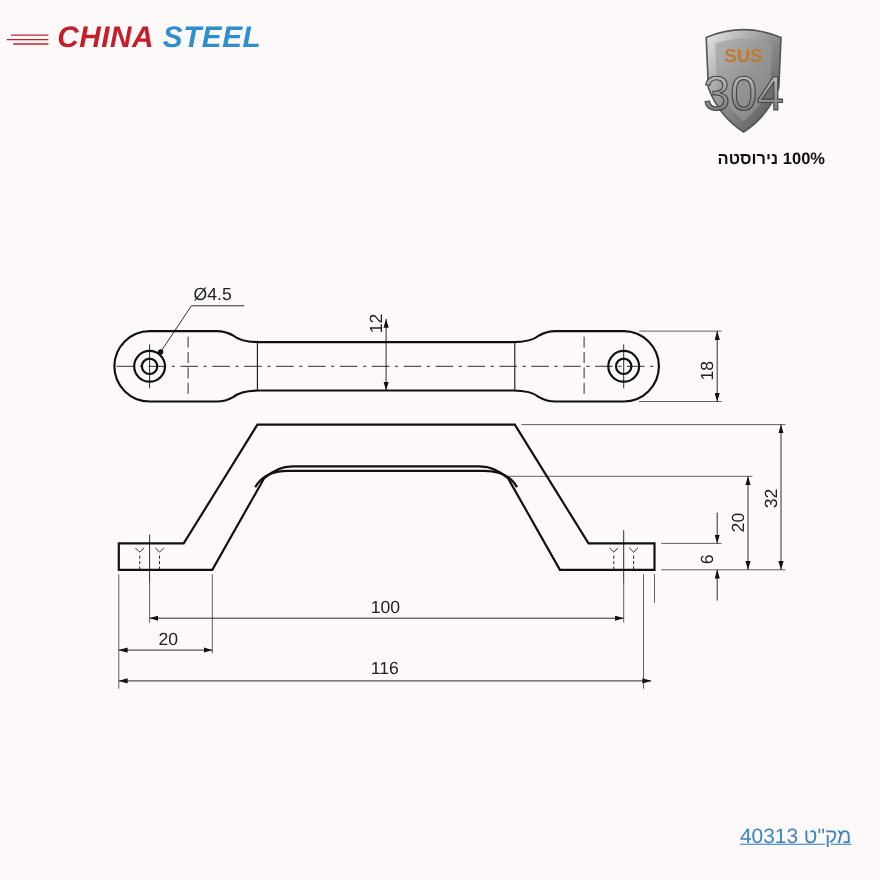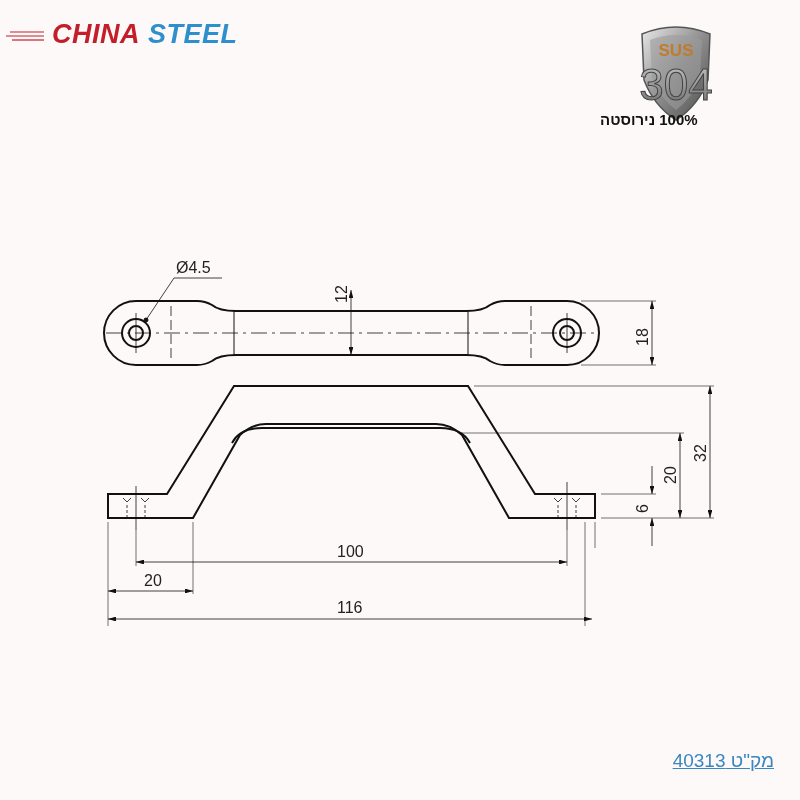--- a/index.html
+++ b/index.html
@@ -3,21 +3,21 @@
 <meta charset="utf-8">
 <style>
   html, body { margin:0; padding:0; }
   body { width:800px; height:800px; background:#fdf9f9; position:relative; overflow:hidden; font-family:"Liberation Sans", sans-serif; }
   .logo { position:absolute; left:6px; top:18px; width:200px; height:36px; }
   .logo-text { position:absolute; left:26px; top:1px; font-family:"Liberation Sans", sans-serif; font-weight:bold; font-style:italic; font-size:27px; letter-spacing:0.5px; white-space:nowrap; }
   .logo-china { color:#c41e2a;margin-left:20px; }
   .logo-steel { color:#2e8fce; margin-left:8px; }
   .speed-lines { position:absolute; left:0; top:10px; width:40px; height:18px; }
   .badge { position:absolute; left:628px; top:22px; width:96px; height:100px; }
-  .badge-caption { position:absolute; left:600px; top:111px; width:150px; text-align:left; font-weight:bold; font-size:15px; color:#111; direction:rtl; }
+  .badge-caption { position:absolute; left:600px; top:136px; width:150px; text-align:right; font-weight:bold; font-size:15px; color:#111; direction:rtl; }
   .drawing { position:absolute; left:0; top:0; width:800px; height:800px; }
   .dim-text { font-family:"Liberation Sans", sans-serif; font-size:16px; fill:#222; }
   .sku { position:absolute; right:26px; top:750px; font-size:19px; color:#3a86c0; text-decoration:underline; direction:rtl; cursor:pointer; }
 </style>
 </head>
 <body>
 
 <div class="logo">
   <svg class="speed-lines" viewBox="0 0 40 18">
     <line x1="4" y1="4" x2="38" y2="4" stroke="#c41e2a" stroke-width="1.2"></line>

